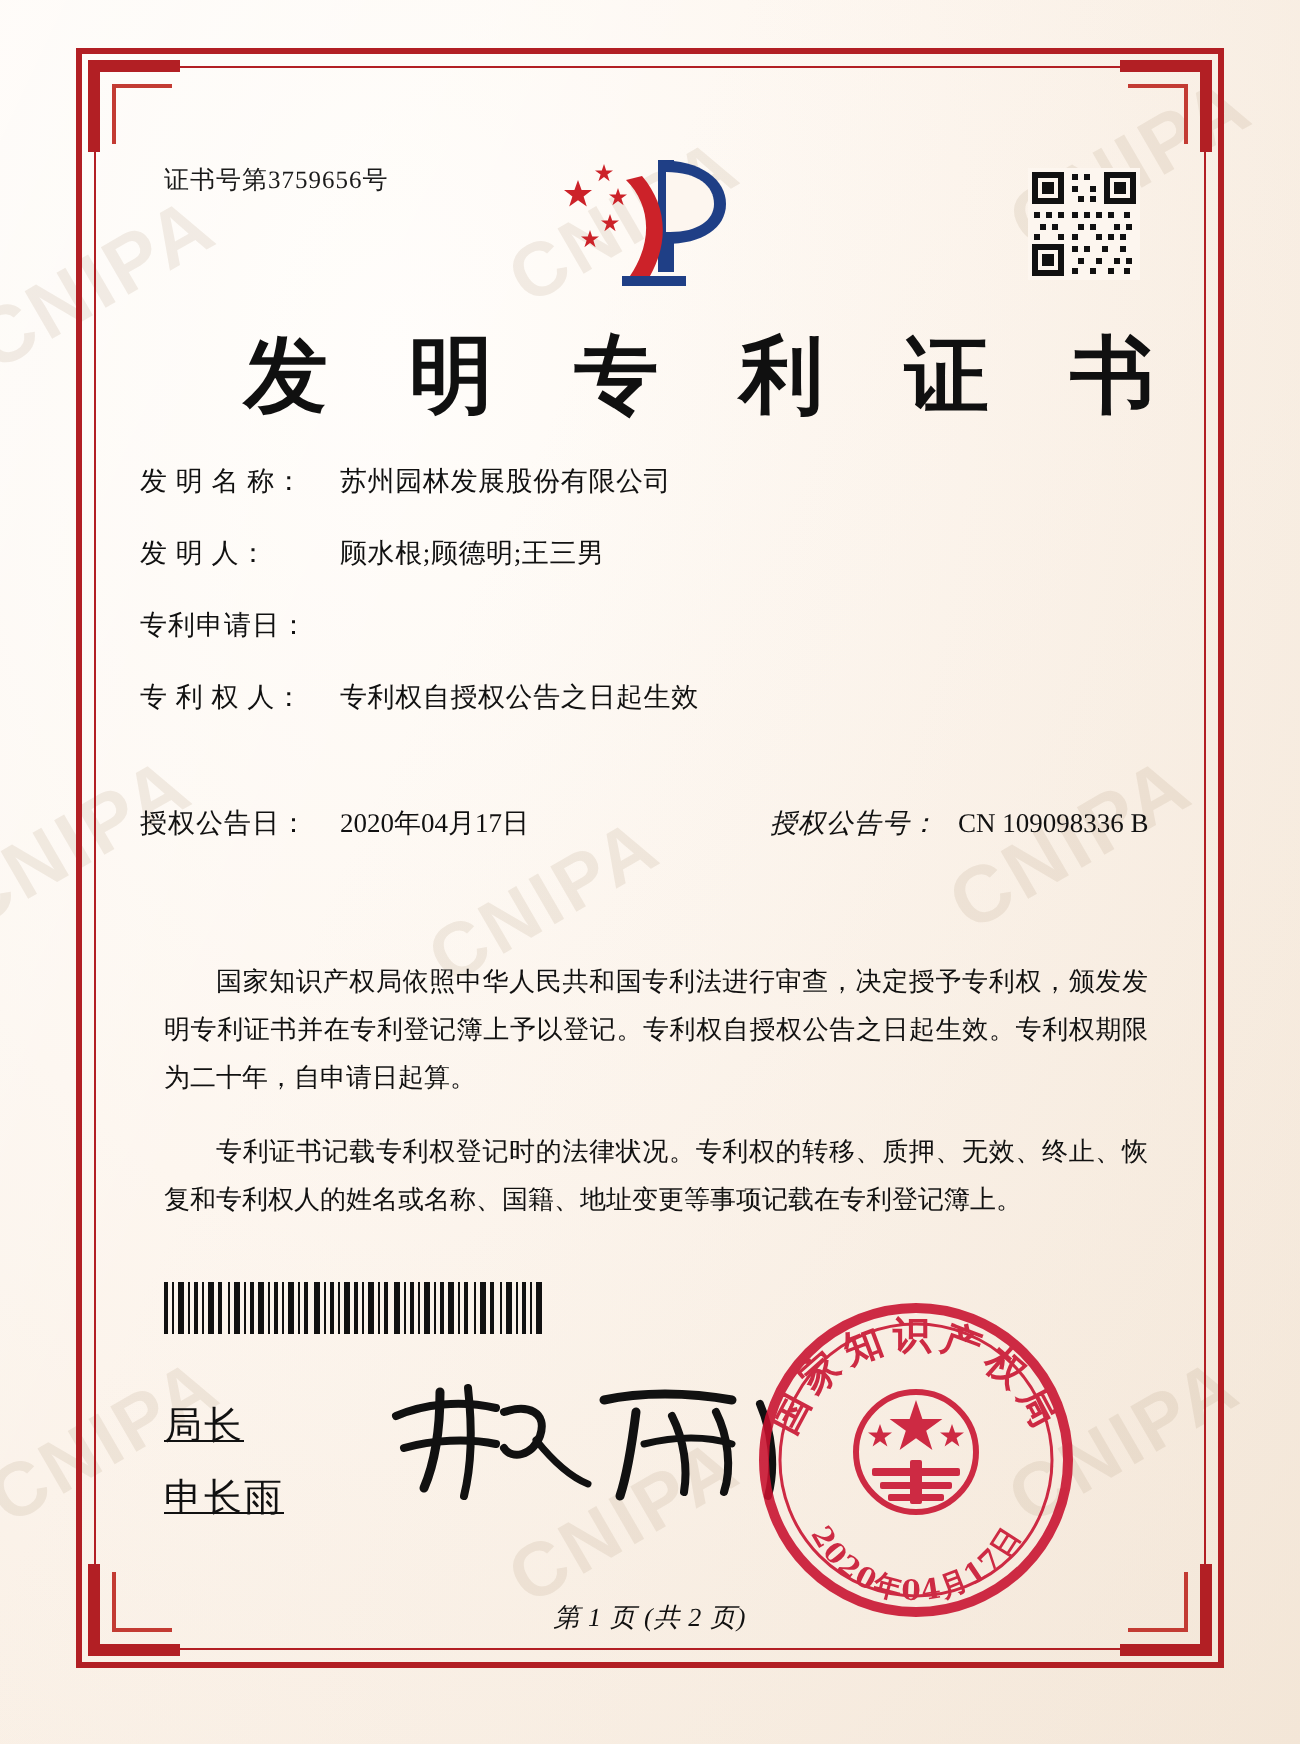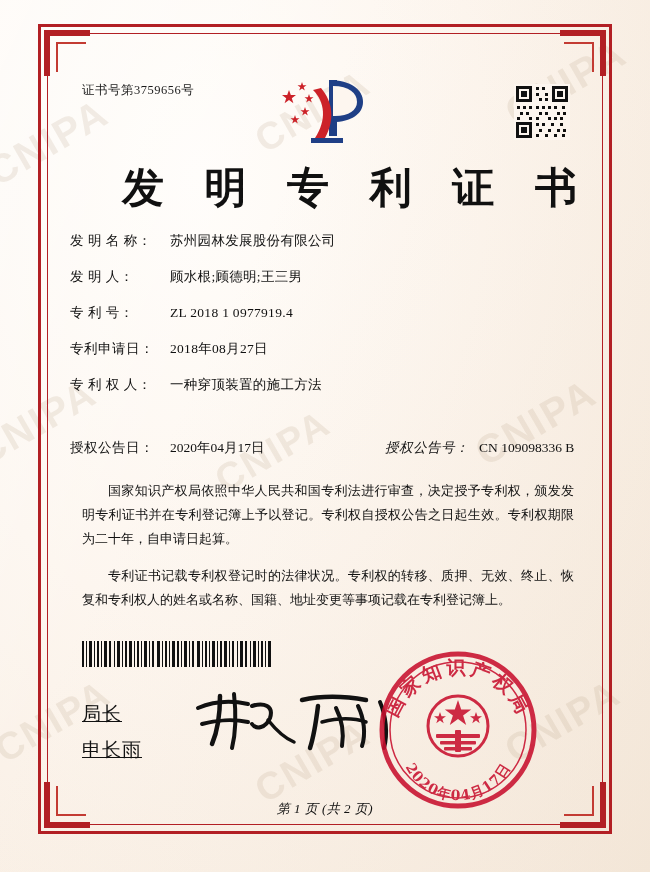--- a/index.html
+++ b/index.html
@@ -332,30 +332,25 @@
     <div class="fields">
       <div class="row">
         <div class="label">发 明 名 称：</div>
         <div class="value">苏州园林发展股份有限公司</div>
       </div>
       <div class="row">
         <div class="label">发 明 人：</div>
         <div class="value">顾水根;顾德明;王三男</div>
       </div>
       <div class="row">
-        <div class="label">专 利 号：</div>
-        <div class="value">ZL 2018 1 0977919.4</div>
-      </div>
-      <div class="row">
         <div class="label">专利申请日：</div>
-        <div class="value">2018年08月27日</div>
       </div>
       <div class="row">
         <div class="label">专 利 权 人：</div>
-        <div class="value">一种穿顶装置的施工方法</div>
+        <div class="value">专利权自授权公告之日起生效</div>
       </div>
       <div class="row dual">
         <div class="label">授权公告日：</div>
         <div class="value-a">2020年04月17日</div>
         <div class="label-b">授权公告号：</div>
         <div class="value-b">CN 109098336 B</div>
       </div>
     </div>
 
     <div class="paras">

